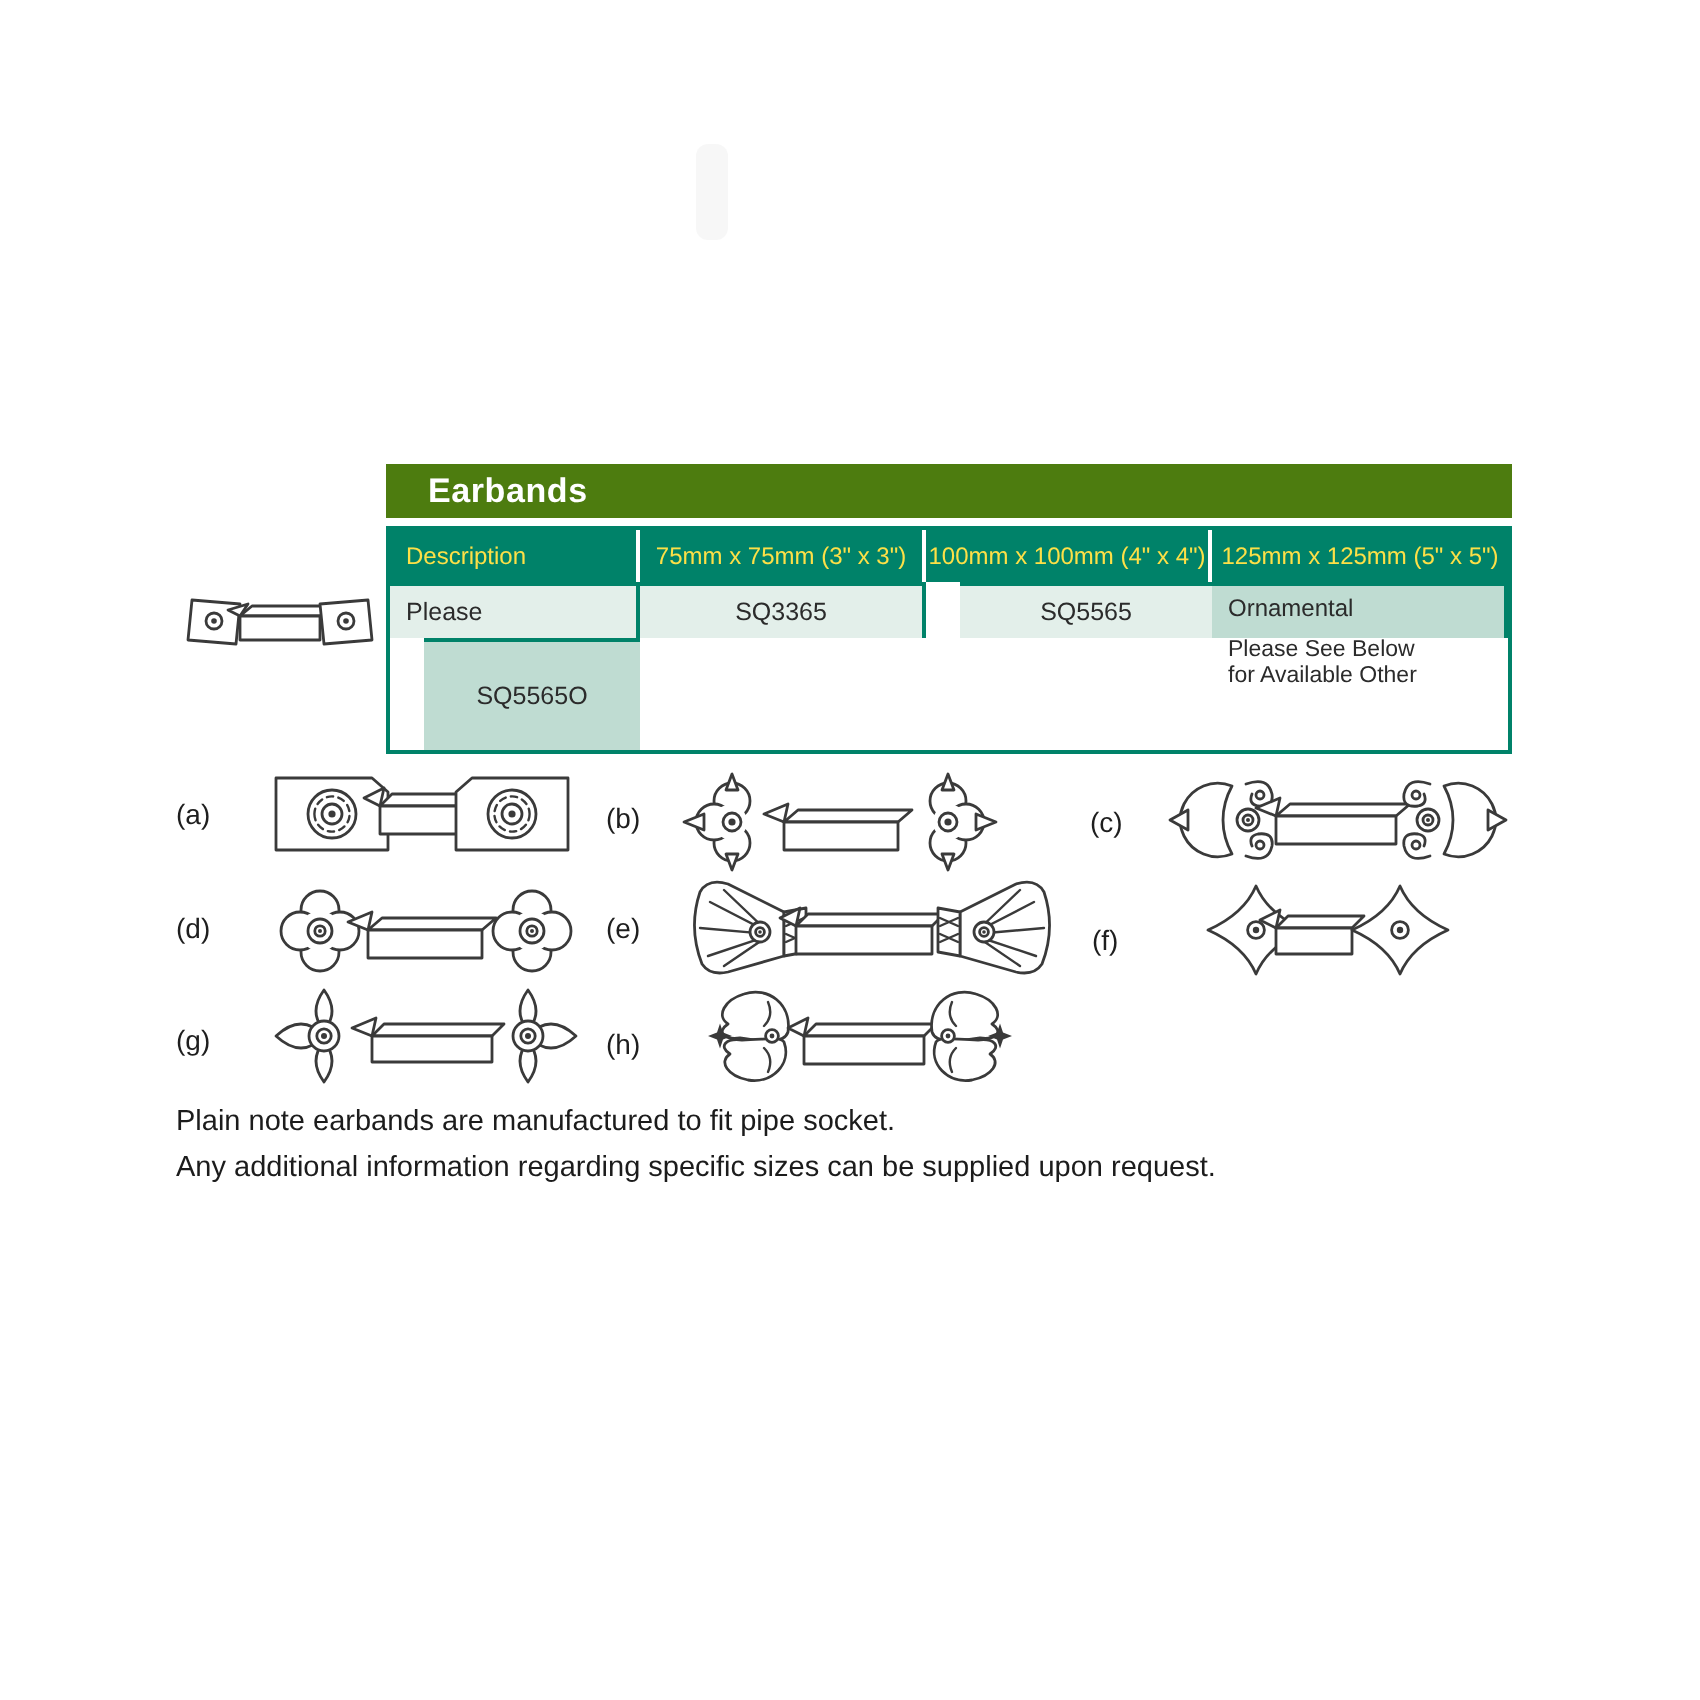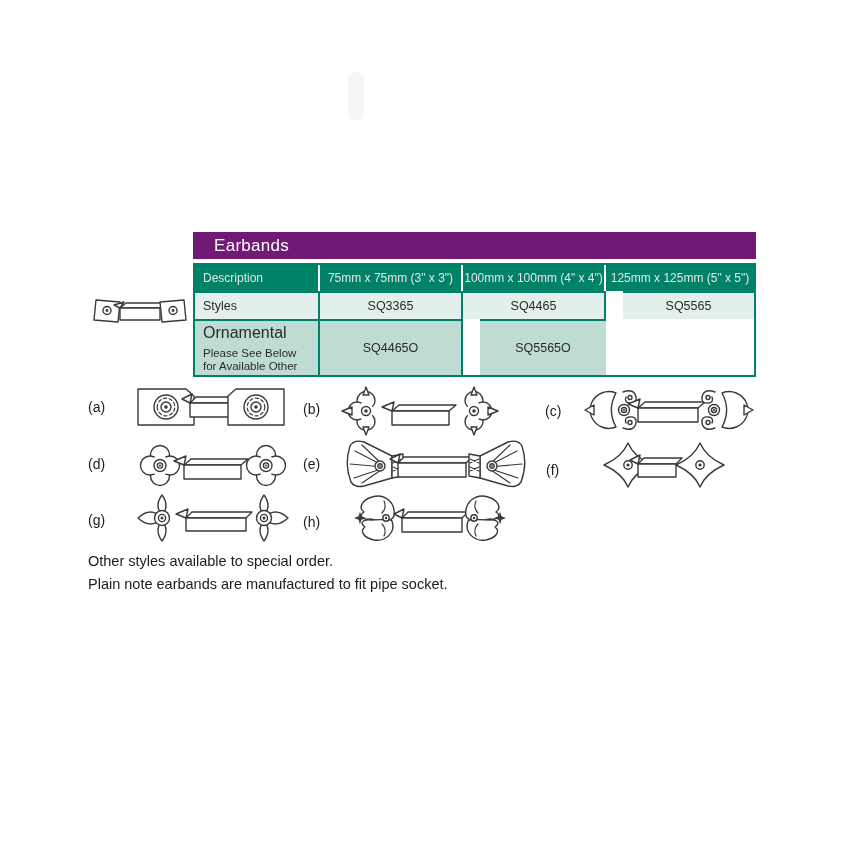--- a/index.html
+++ b/index.html
@@ -6,41 +6,41 @@
   .page{
     position:relative;width:850px;height:850px;background:#ffffff;
     font-family:"Liberation Sans","DejaVu Sans",sans-serif;overflow:hidden;
     color:#2b2b2b;
   }
   .watermark{position:absolute;left:348px;top:72px;width:16px;height:48px;
     background:#f4f4f4;border-radius:6px;opacity:.7;}
   
   .eb-table{position:absolute;left:193px;top:232px;width:563px;}
   .eb-title{
-    height:27px;line-height:27px;background:#701a75;color:#ffffff;
-    font-weight:normal;font-size:17px;padding-left:21px;letter-spacing:.3px;
+    height:27px;line-height:27px;background:#4d7c0f;color:#ffffff;
+    font-weight:bold;font-size:17px;padding-left:21px;letter-spacing:.3px;
     box-sizing:border-box;margin-bottom:4px;
   }
   .eb-grid{
     display:grid;grid-template-columns:125px 143px 143px 148px;
     grid-template-rows:26px 28px 56px;
     border:2px solid #008269;width:563px;box-sizing:border-box;
   }
   .cell{box-sizing:border-box;display:flex;align-items:center;justify-content:center;}
-  .hcell{background:#008269;color:#e5e5e5;font-size:12px;border-right:2px solid #ffffff;}
+  .hcell{background:#008269;color:#fde047;font-size:12px;border-right:2px solid #ffffff;}
   .hcell.desc{justify-content:flex-start;padding-left:8px;}
   .hcell.last{border-right:none;}
   .bcell{border-top:2px solid #008269;border-right:2px solid #008269;font-size:12.5px;color:#2b2b2b;}
   .bcell.last{border-right:none;margin-left:17px;}
   .row-light{background:#e3efea;}
   .row-mid{background:#bfdcd2;}
   .bcell.desc{justify-content:flex-start;padding-left:8px;}
   .orn-desc{flex-direction:column;align-items:flex-start;justify-content:flex-start;
     padding:5px 4px 4px 8px;font-size:11.5px;line-height:13px;}
-  .orn-label{margin-bottom:8px;font-size:16px;}
+  .orn-label{margin-bottom:8px;font-size:12px;}
   
   .fig-label{position:absolute;font-size:14px;color:#1e1e1e;}
   .fig{position:absolute;}
   svg{display:block;}
   .ln{fill:#ffffff;stroke:#3a3a3a;stroke-width:1.4;stroke-linejoin:round;stroke-linecap:round;}
   .ln2{fill:none;stroke:#3a3a3a;stroke-width:1.2;stroke-linecap:round;}
   .dk{fill:#3a3a3a;stroke:none;}
   .cover{fill:#ffffff;stroke:none;}
   
   .notes{position:absolute;left:88px;top:553px;width:580px;}
@@ -54,31 +54,29 @@
   <div class="watermark"></div>
 
   <div class="eb-table">
     <div class="eb-title">Earbands</div>
     <div class="eb-grid">
       <div class="cell hcell desc">Description</div>
       <div class="cell hcell">75mm x 75mm   (3" x 3")</div>
       <div class="cell hcell">100mm x 100mm (4" x 4")</div>
       <div class="cell hcell last">125mm x 125mm (5" x 5")</div>
 
-      <div class="cell bcell desc row-light">Styles</div>
+      <div class="cell bcell desc row-light">Please</div>
       <div class="cell bcell row-light">SQ3365</div>
-      <div class="cell bcell row-light">SQ4465</div>
       <div class="cell bcell last row-light">SQ5565</div>
 
       <div class="cell bcell orn-desc row-mid">
         <div class="orn-label">Ornamental</div>
         <div>Please See Below</div>
         <div>for Available Other</div>
       </div>
-      <div class="cell bcell row-mid">SQ4465O</div>
       <div class="cell bcell last row-mid">SQ5565O</div>
     </div>
   </div>
 
   <div class="fig" style="left:90px;top:294px;">
     <svg width="100" height="40" viewBox="0 0 100 40">
       <defs>
         <g id="p-end">
           <path class="ln" d="M70,8 L94,6 L96,26 L72,28 Z"></path>
           <circle class="ln" cx="83" cy="16.5" r="4"></circle>
@@ -266,17 +264,17 @@
       </defs>
       <use href="#h-end" transform="translate(164,0) scale(-1,1)"></use>
       <polygon class="ln" points="54,28 60,22 120,22 114,28"></polygon>
       <rect class="ln" x="54" y="28" width="60" height="14"></rect>
       <polygon class="ln" points="46,24 56,19 54,28"></polygon>
       <use href="#h-end"></use>
     </svg>
   </div>
 
   <div class="notes">
-    <p>Other styles available to special order.</p>
     <p>Plain note earbands are manufactured to fit pipe socket.</p>
+    <p>Any additional information regarding specific sizes can be supplied upon request.</p>
   </div>
 
 </div>
 
 </body></html>

